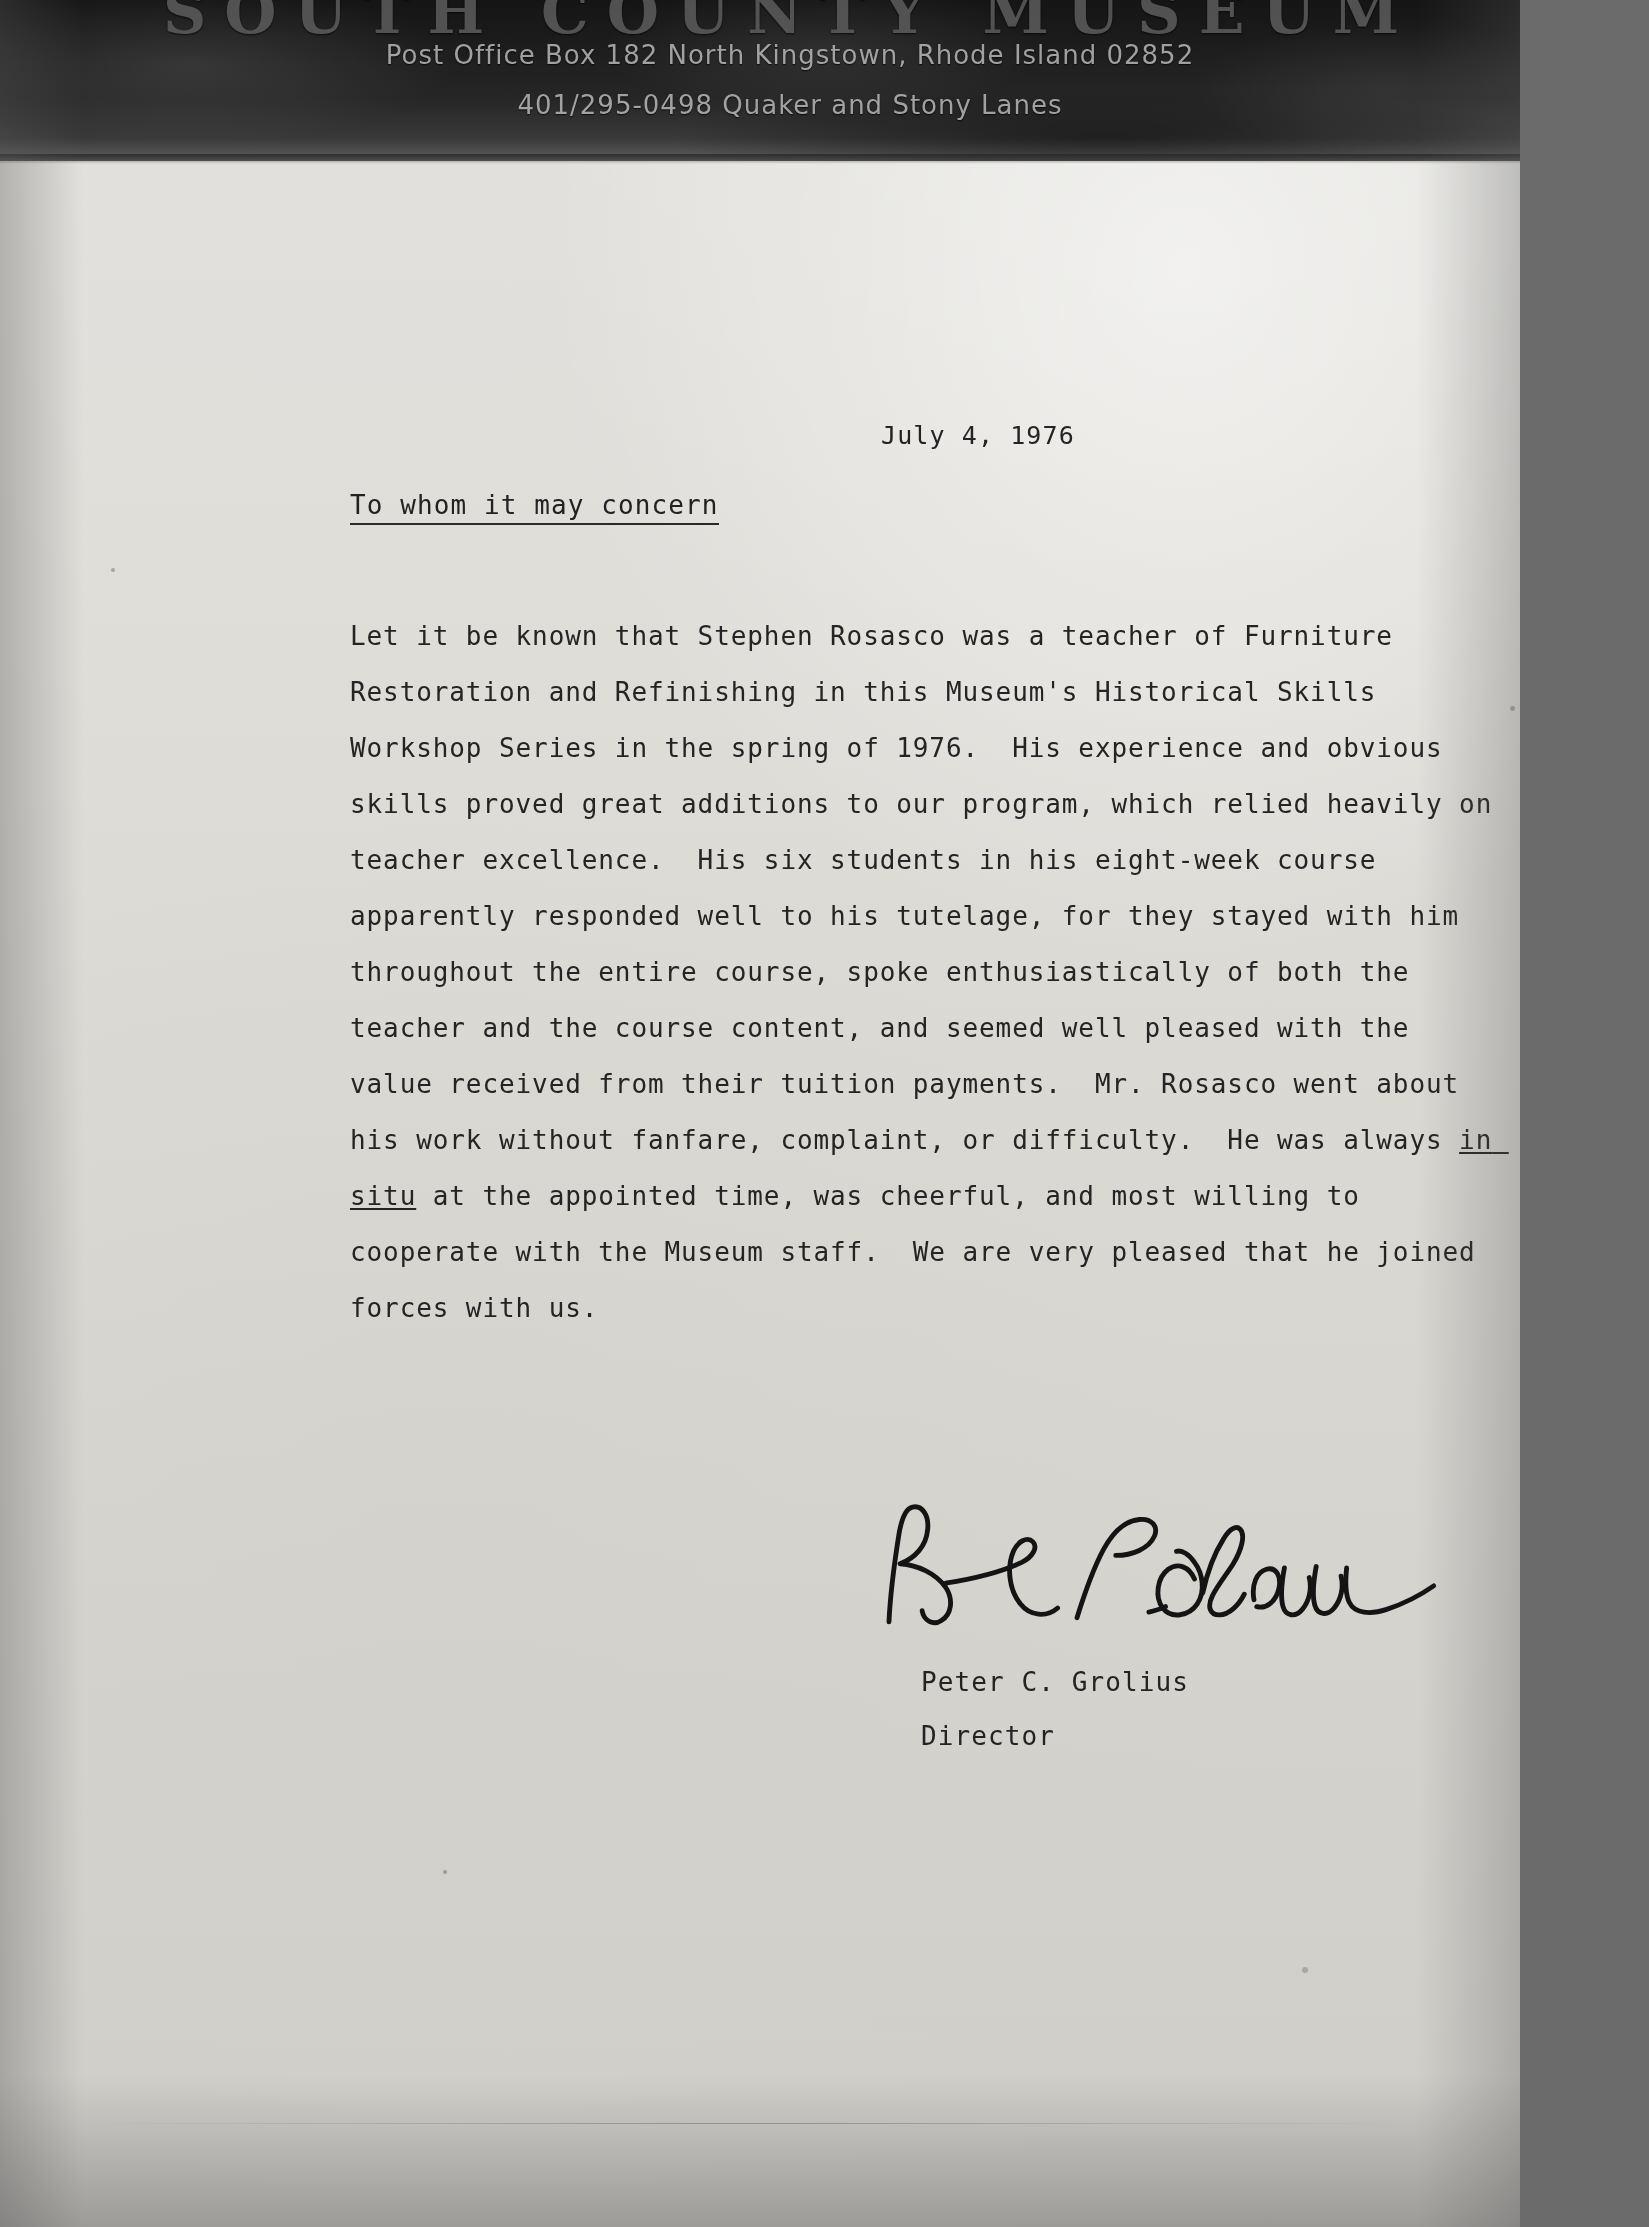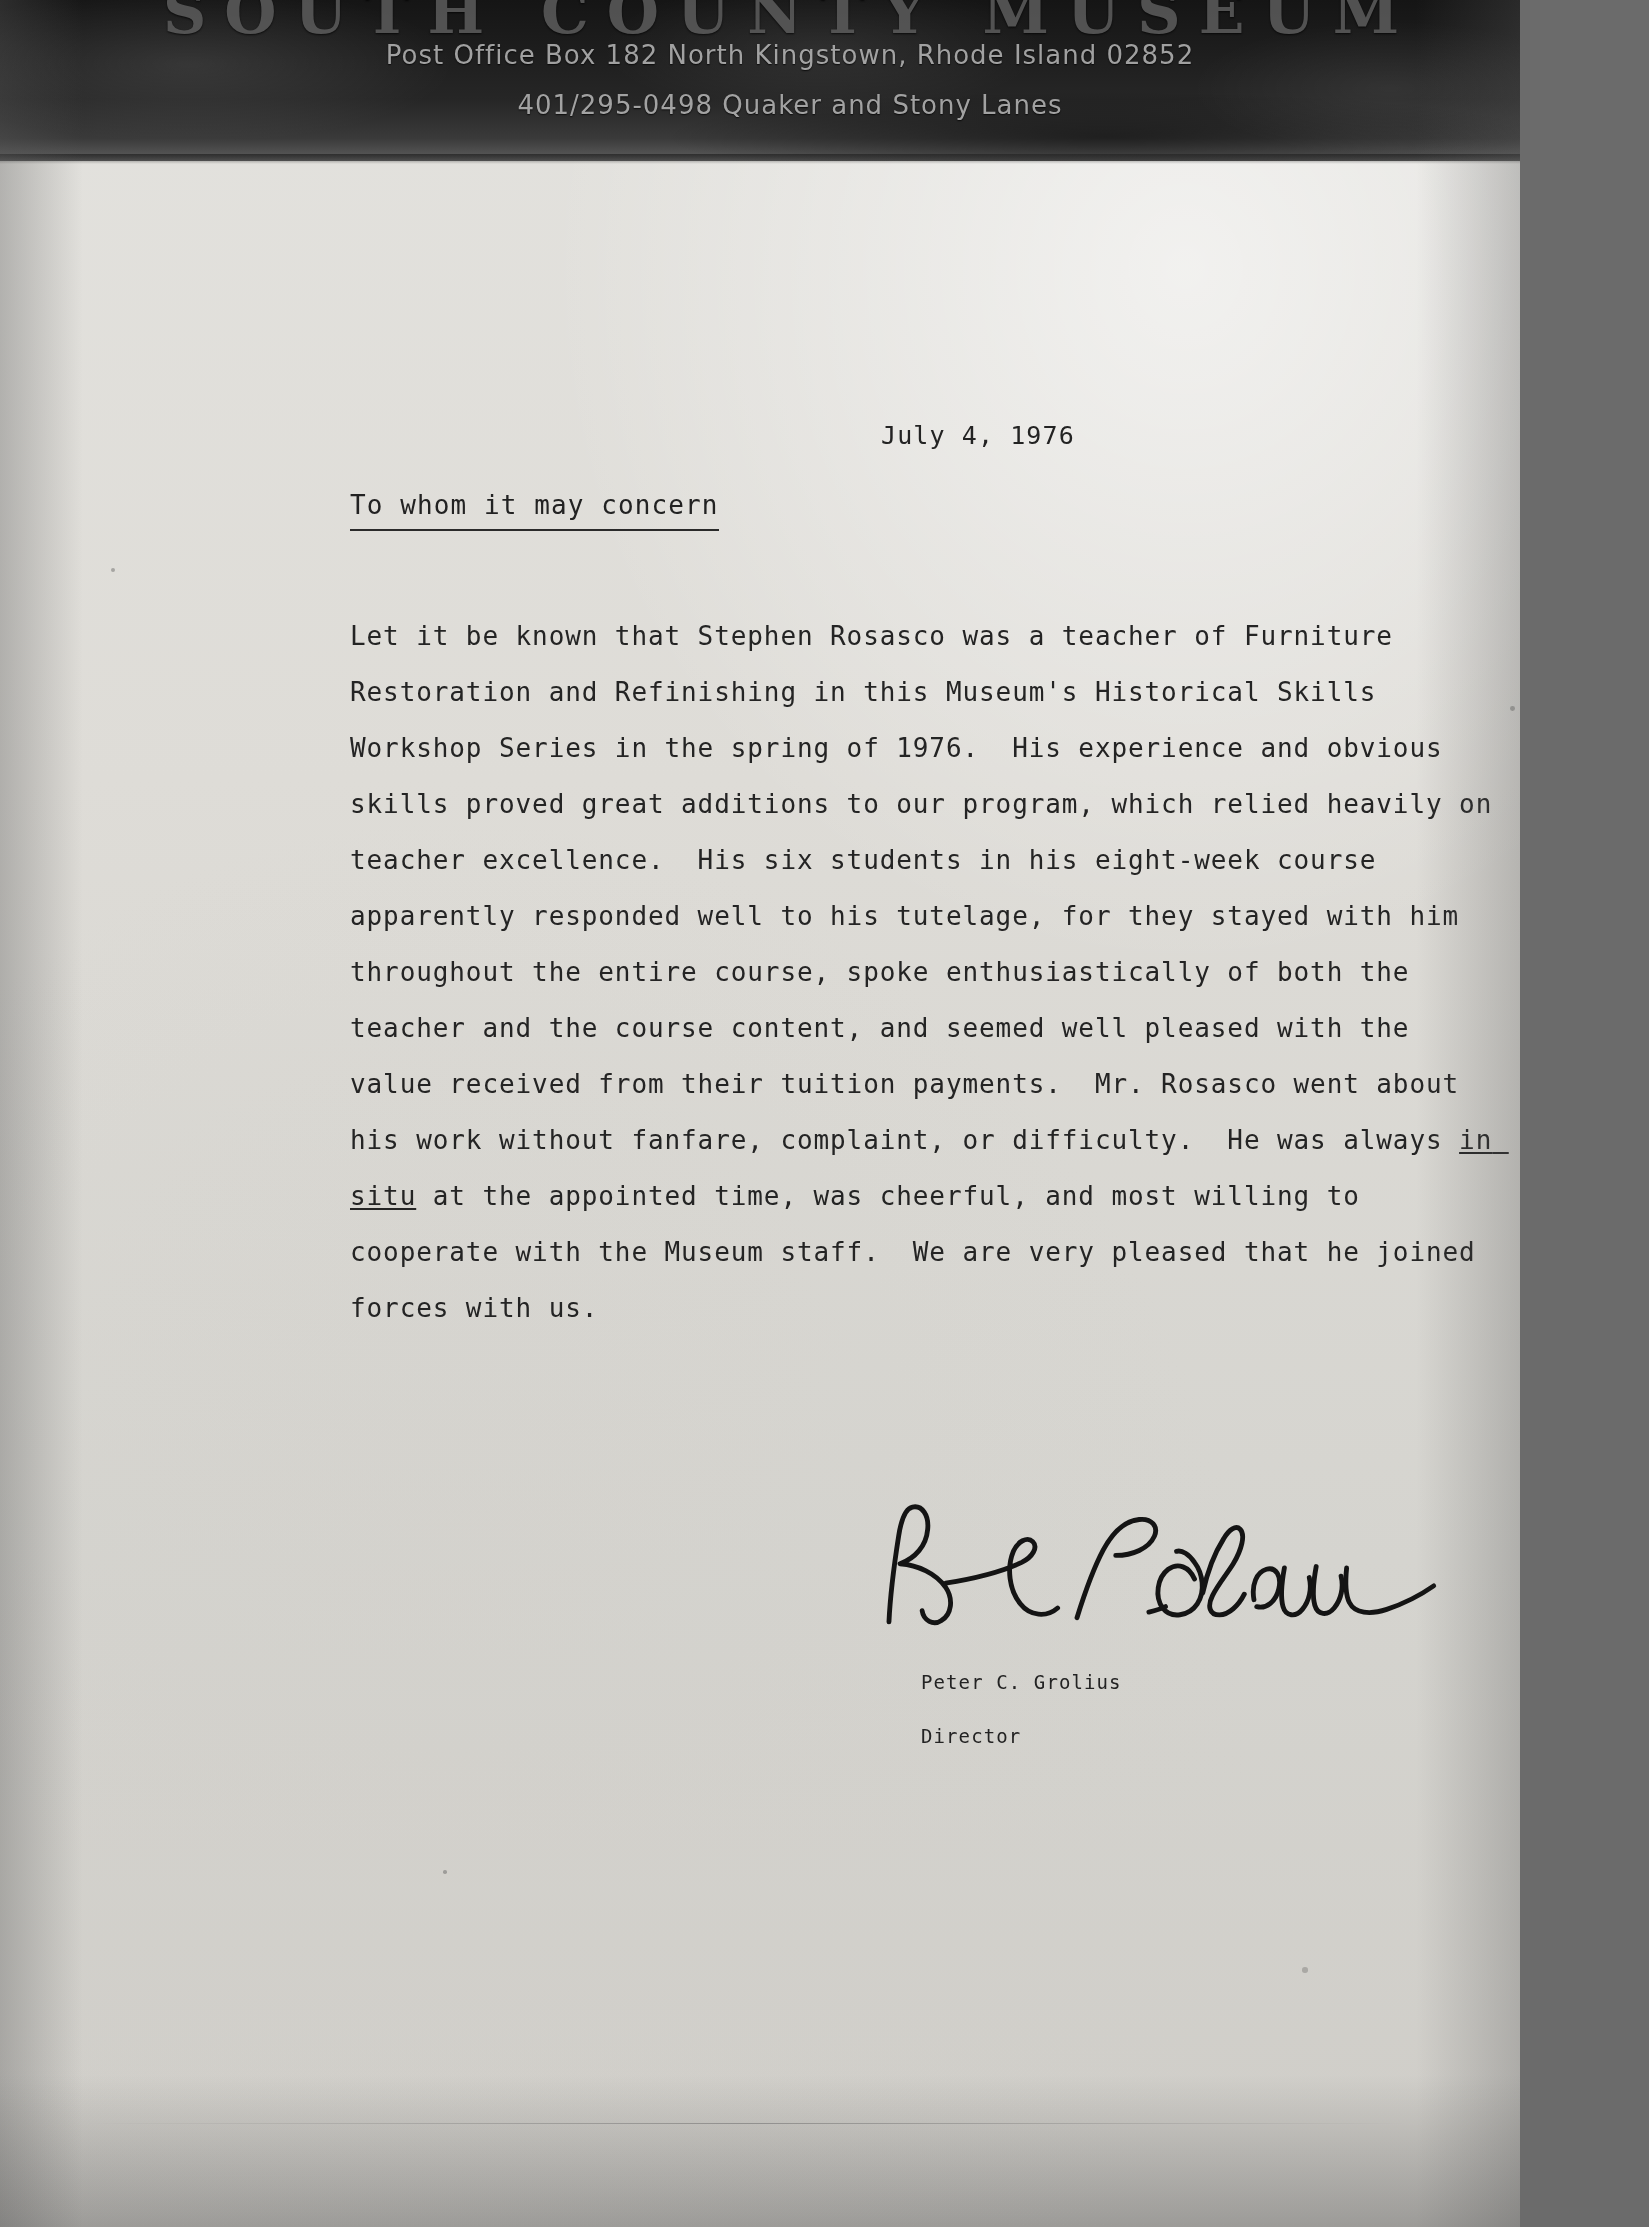--- a/index.html
+++ b/index.html
@@ -128,41 +128,41 @@
     color: #232323;
   }
   .salutation {
     position: absolute;
     left: 350px;
     top: 490px;
     font-size: 26px;
     letter-spacing: 1.1px;
     color: #222;
     border-bottom: 2.1px solid #2a2a2a;
-    padding-bottom: 9px;
+    padding-bottom: 3px;
     text-align: center;
   }
   .body {
     position: absolute;
     left: 350px;
     top: 608px;
     width: 1150px;
     font-size: 26px;
     line-height: 56px;
     letter-spacing: 0.9px;
     color: #242424;
     white-space: pre-wrap;
   }
   .body .u { text-decoration: underline; text-underline-offset: 2.8px; }
 
   .sig-block {
     position: absolute;
     left: 921px;
     top: 1655px;
-    font-size: 19px;
+    font-size: 26px;
     letter-spacing: 1.1px;
     color: #232323;
     line-height: 54px;
   }
   .signature {
     position: absolute;
     left: 869px;
     top: 1496px;
     width: 575px;
     height: 159px;

